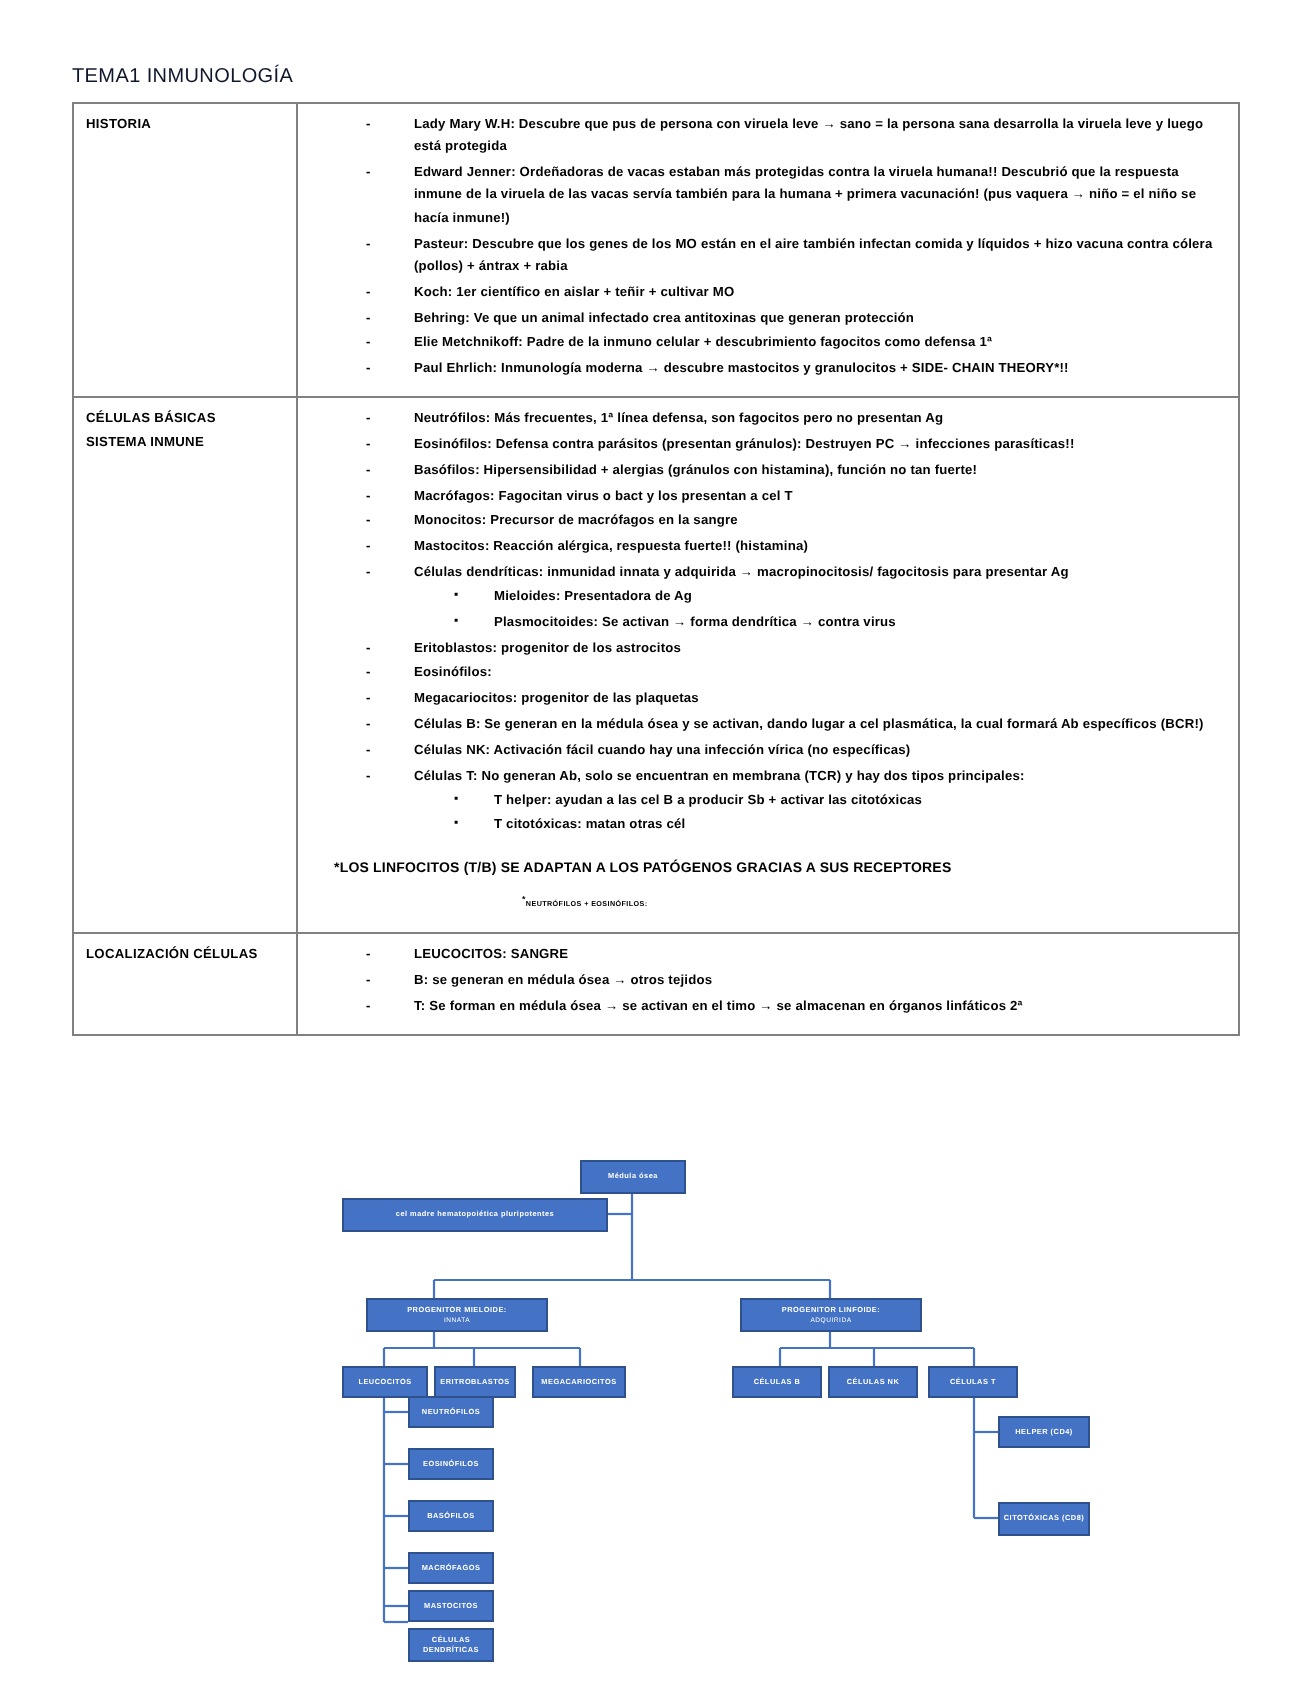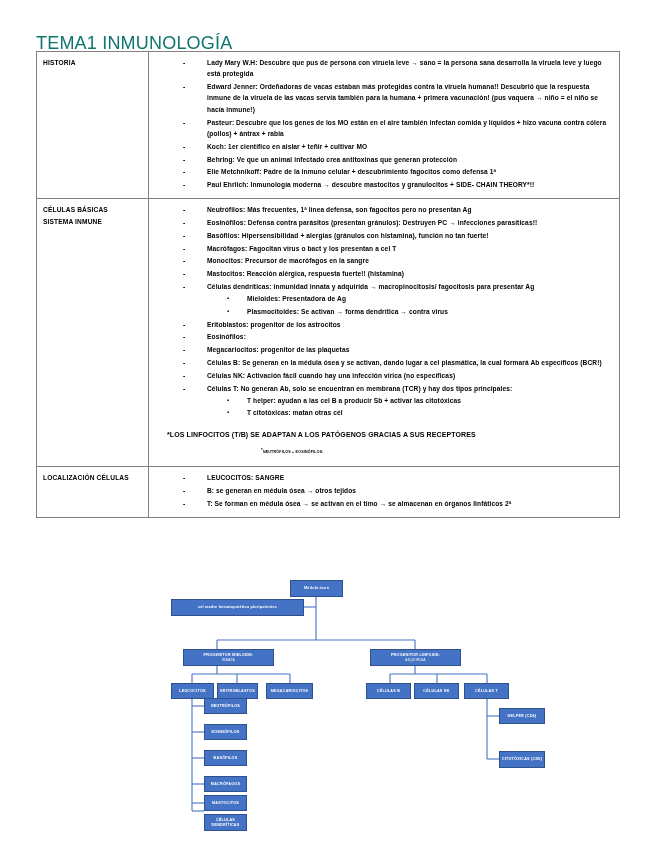--- a/index.html
+++ b/index.html
@@ -12,24 +12,24 @@
     font-family: "Liberation Sans", sans-serif;
     color: #000000;
     position: relative;
     overflow: hidden;
   }
 
   
   .page-title {
     position: absolute;
     left: 36px; top: 33px;
-    font-size: 18px;
+    font-size: 10px;
     font-weight: 400;
     letter-spacing: 0.2px;
-    color: #0f766e;
+    color: #0f172a;
   }
 
   
   .notes-table {
     position: absolute;
     left: 36px; top: 51px;
     width: 583px;
     border-collapse: collapse;
     table-layout: fixed;
   }

